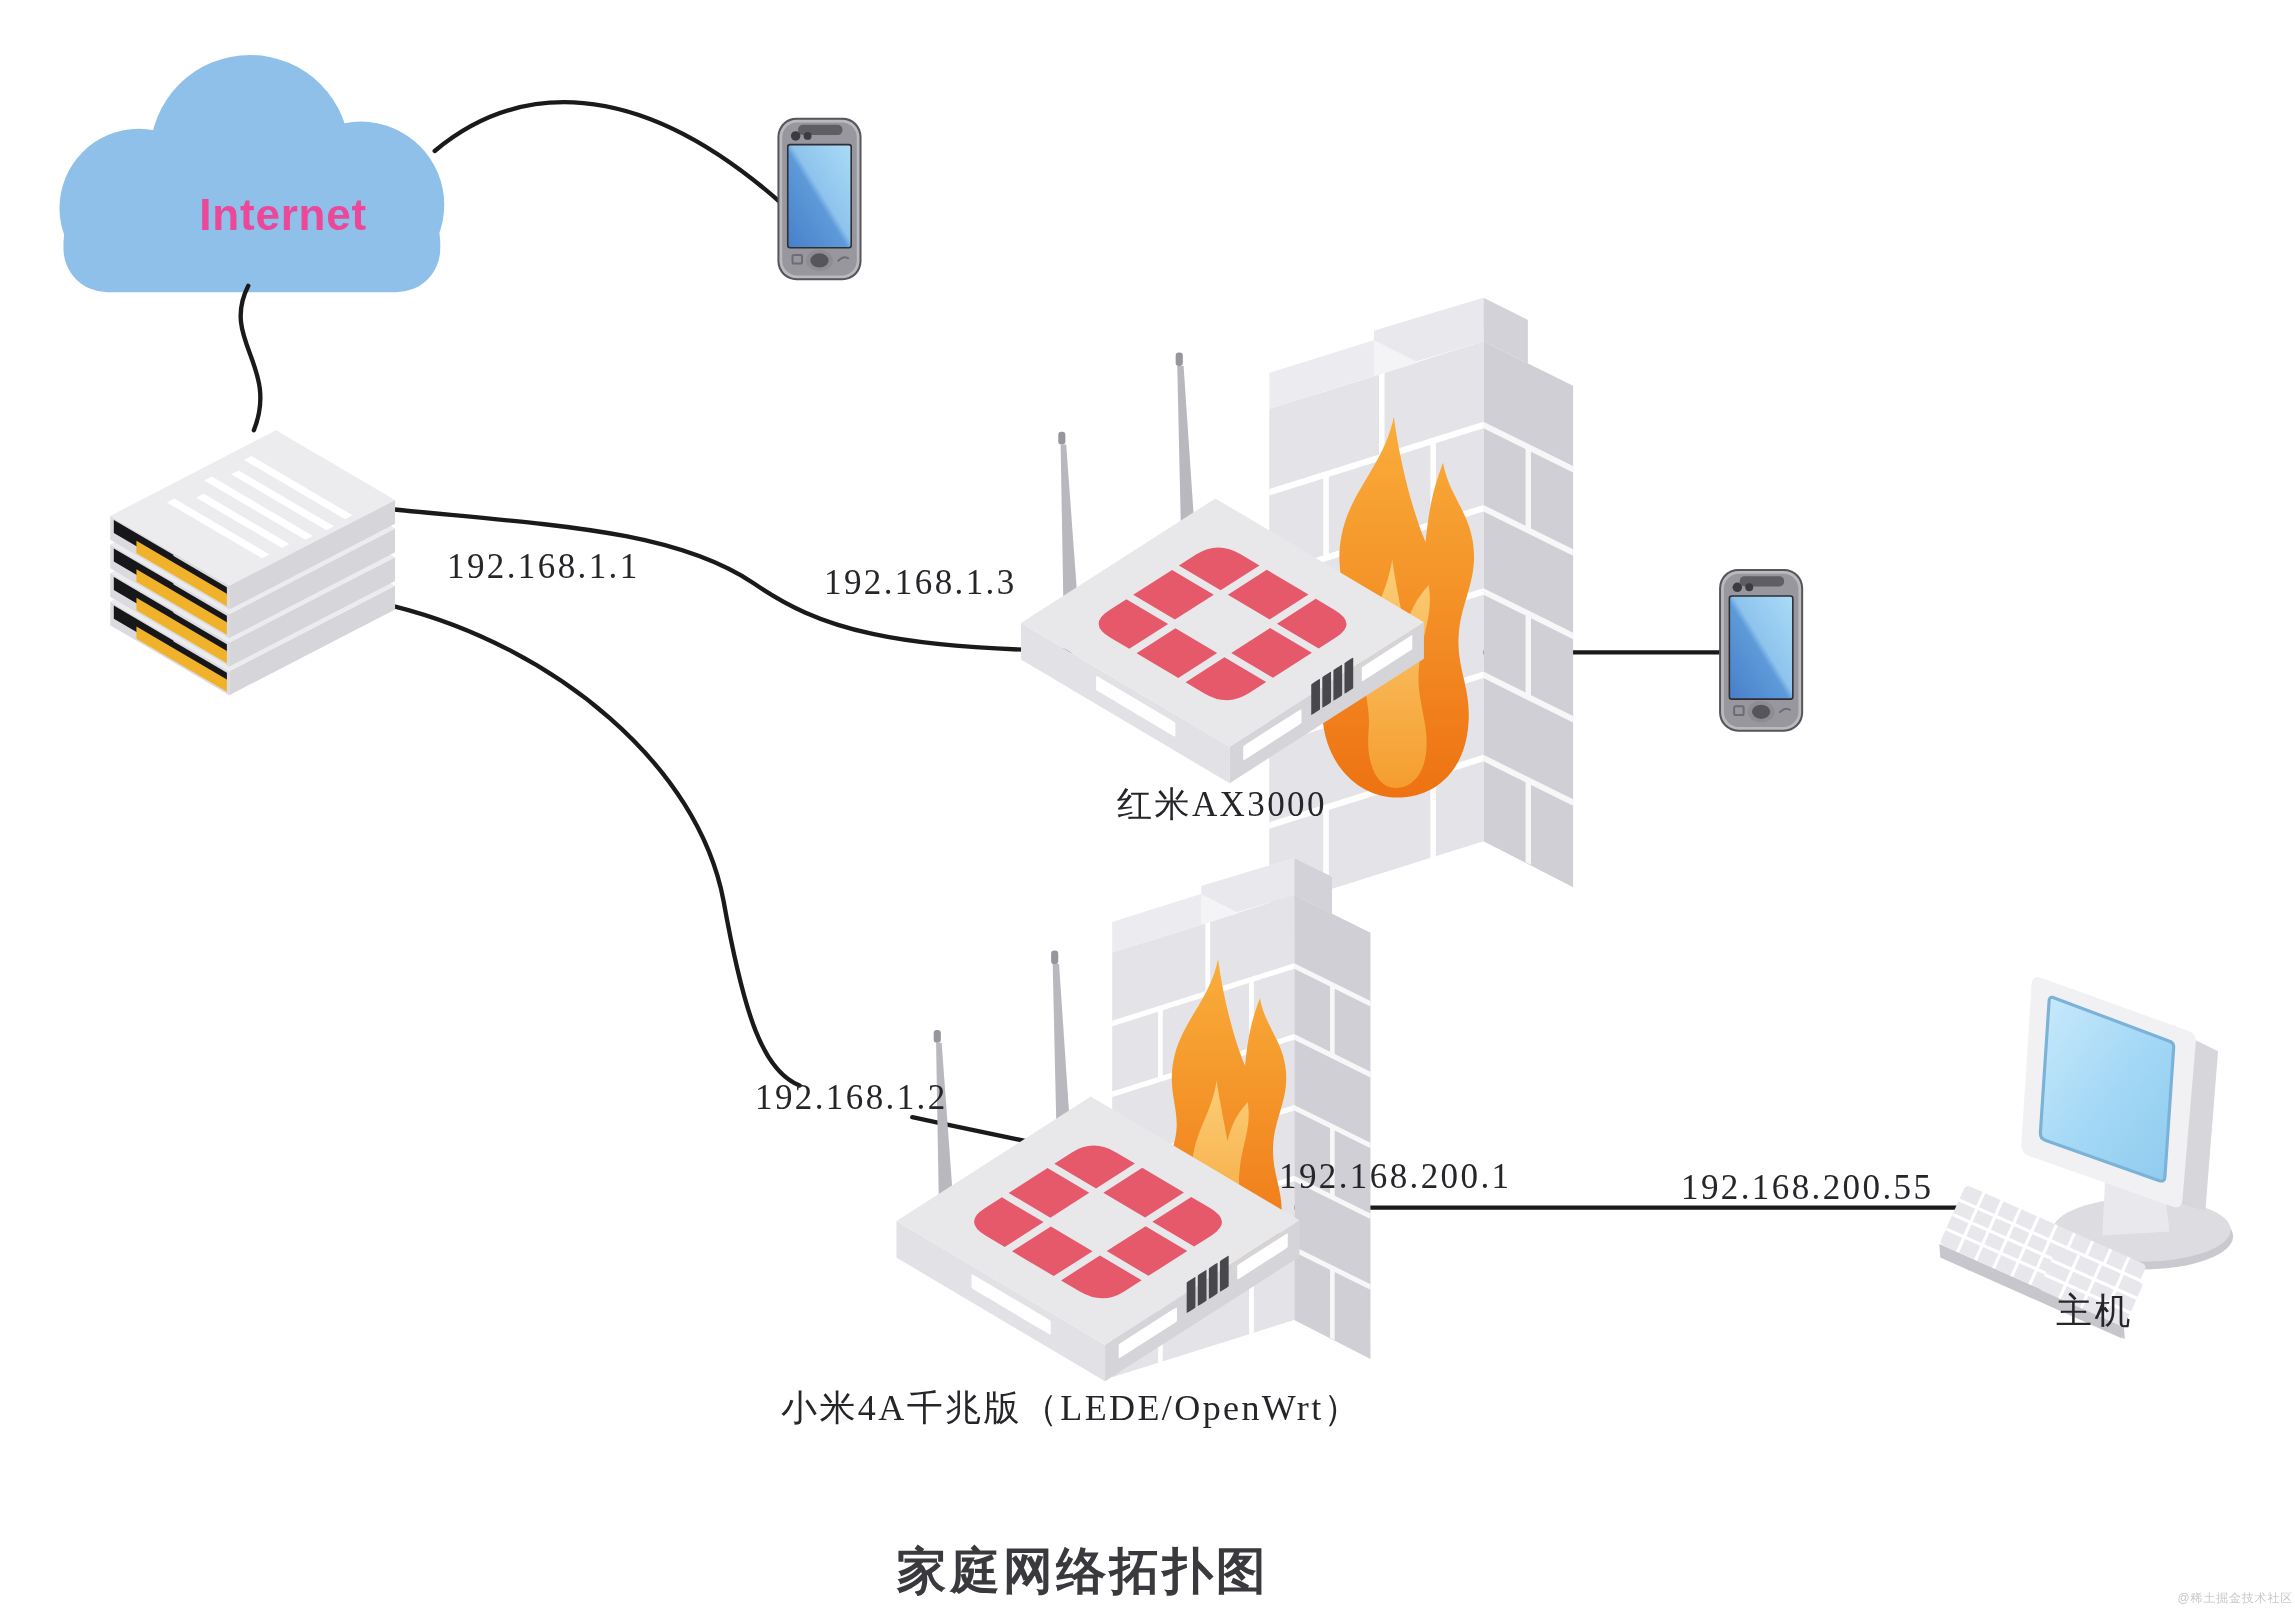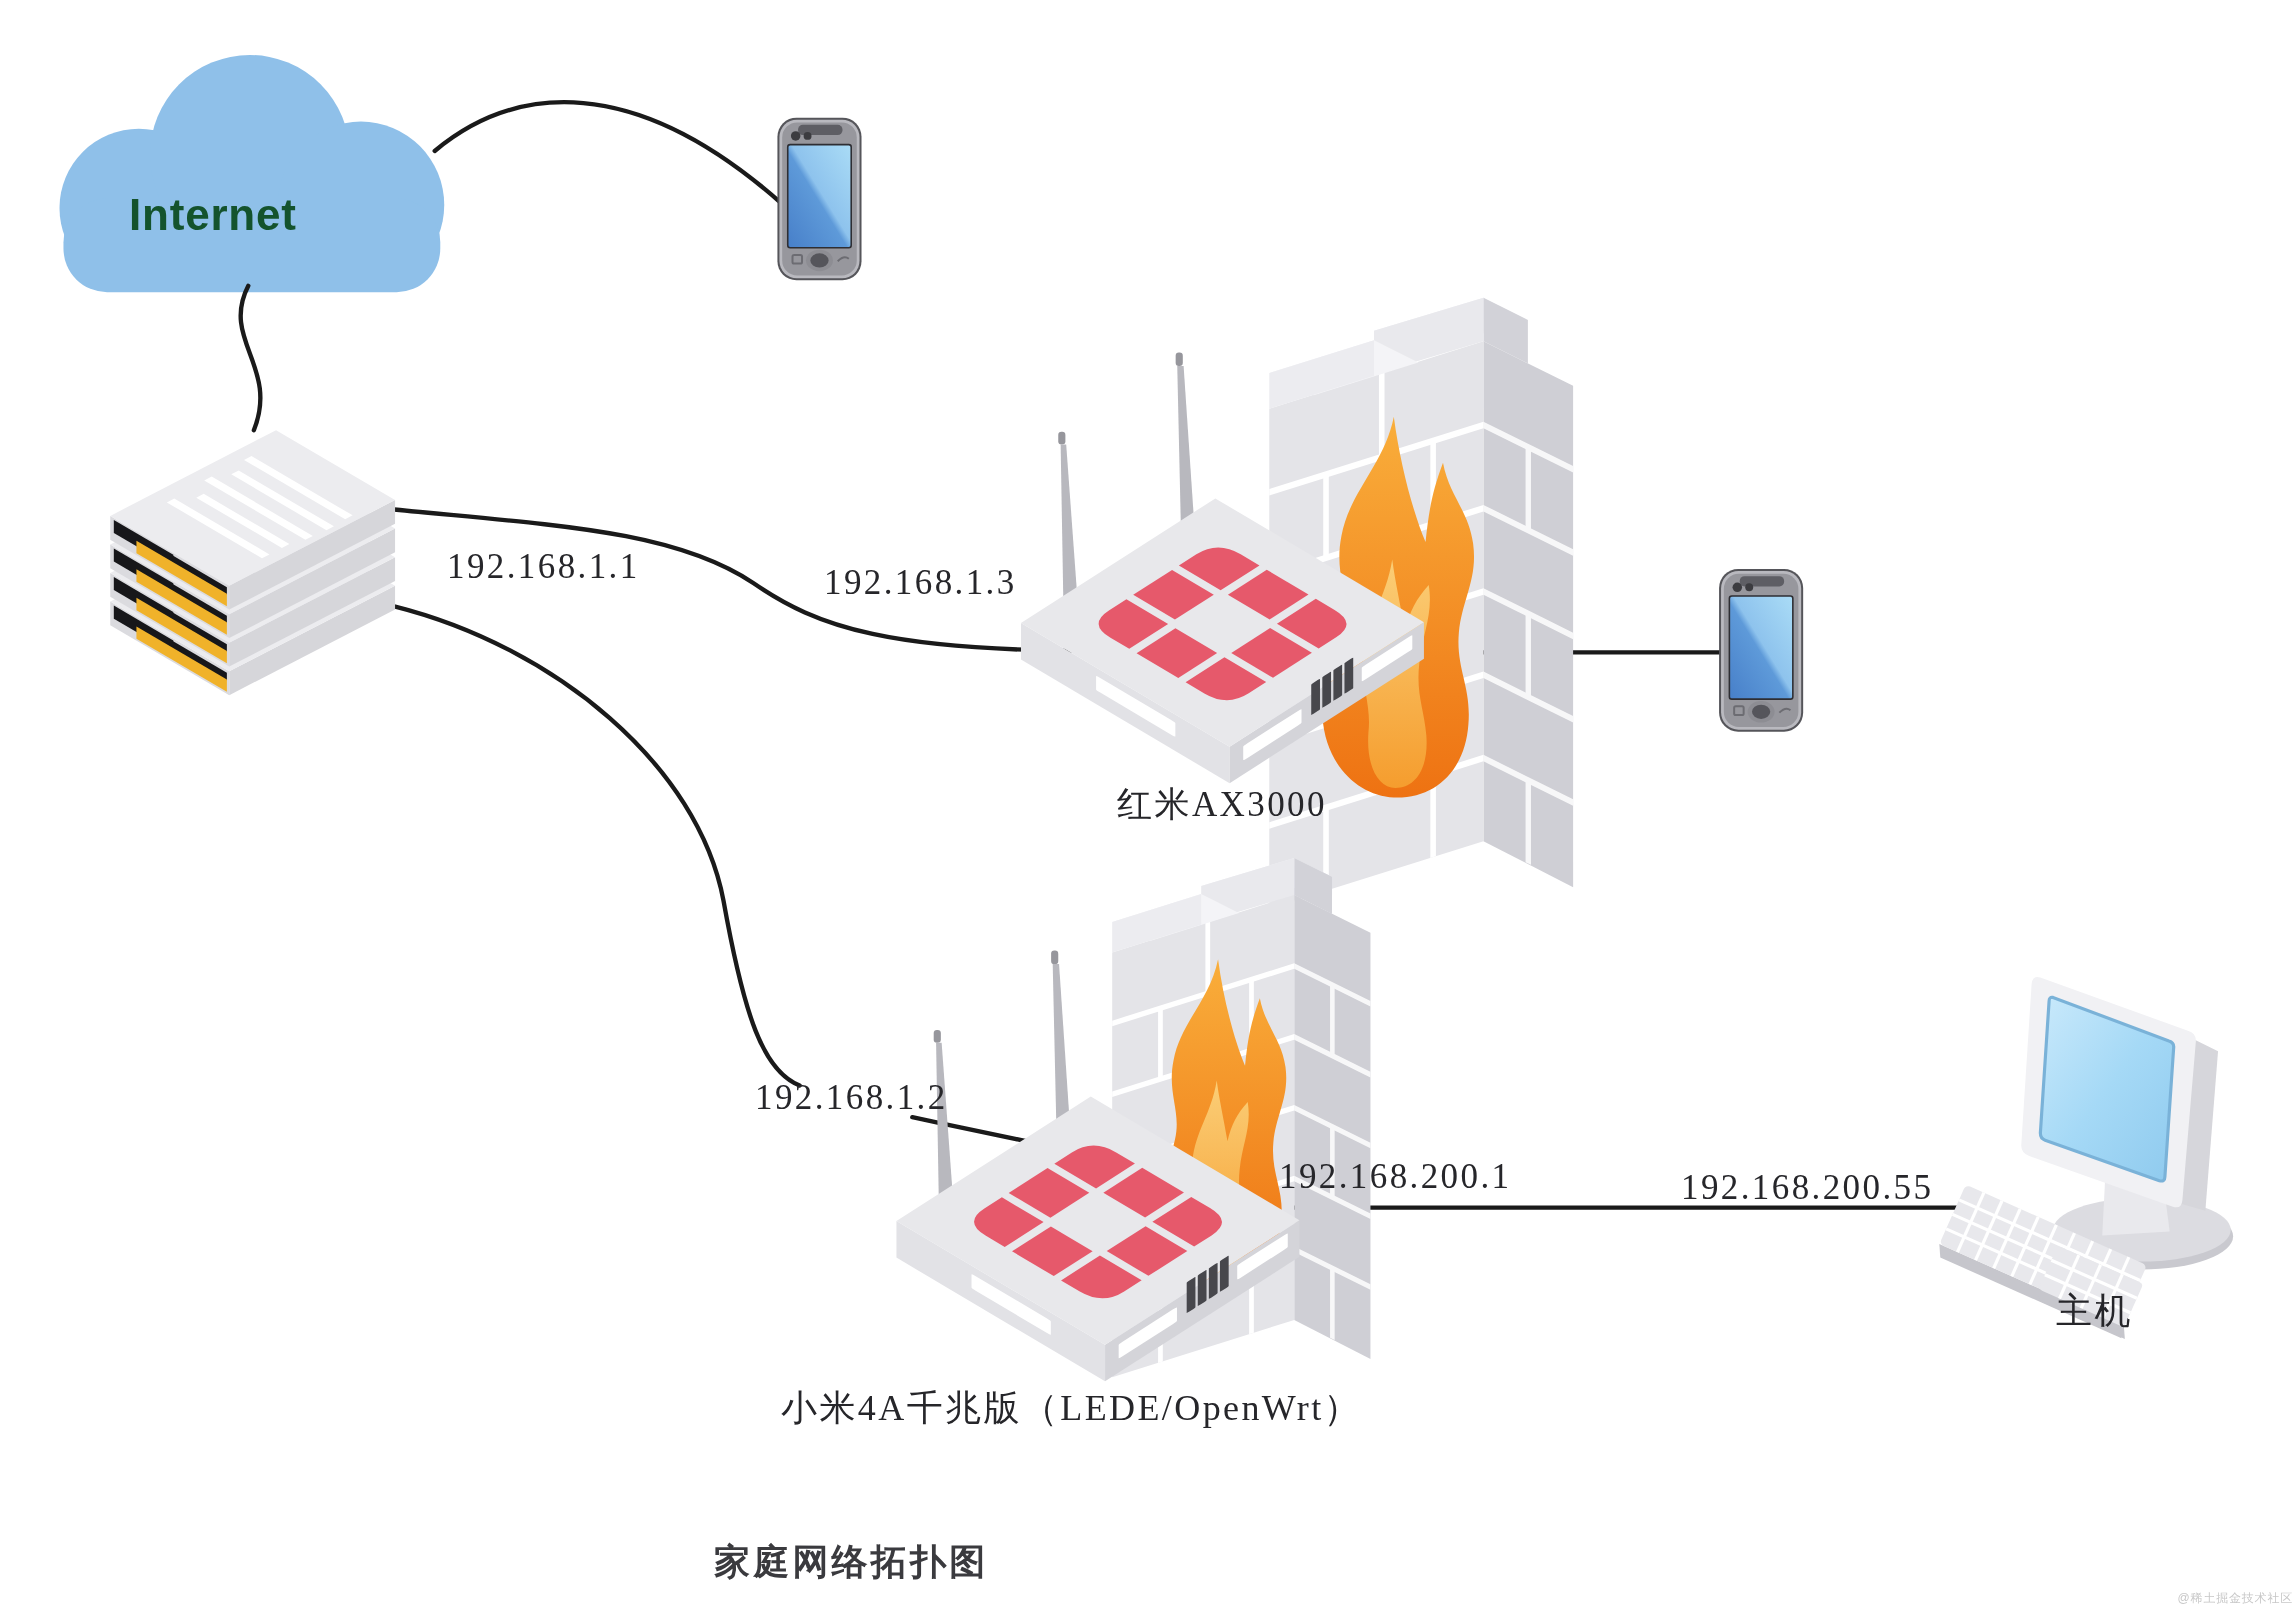--- a/index.html
+++ b/index.html
@@ -1,34 +1,34 @@
 <!DOCTYPE html>
 <html style="font-size:12.7px"><head>
 <meta charset="utf-8">
 <style>
   html,body{margin:0;padding:0;background:#ffffff;}
   #canvas{position:relative;width:2295px;height:1618px;background:#ffffff;overflow:hidden;
           font-family:"Liberation Serif","DejaVu Serif",serif;}
   #scene{position:absolute;left:0;top:0;}
   .lbl{position:absolute;color:#26262a;font-size:35px;letter-spacing:2.4px;white-space:nowrap;}
   .lbl.center{text-align:center;}
-  #internet-label{position:absolute;left:129px;top:190px;width:238px;text-align:left;
-      color:#14532d;font-size:44px;font-weight:bold;letter-spacing:0.8px;
+  #internet-label{position:absolute;left:129px;top:190px;width:238px;text-align:right;
+      color:#ec4899;font-size:44px;font-weight:bold;letter-spacing:0.8px;
       font-family:"Liberation Sans","DejaVu Sans",sans-serif;}
   #modem-label{left:87px;top:709px;width:333px;}
   #router1-label{left:1087px;top:781px;width:270px;}
   #router2-label{left:738px;top:1384px;width:667px;font-size:36px;}
   #host-label{left:2015px;top:1287px;width:159px;font-size:36px;}
   #ip-modem{left:427px;top:547px;margin-left:20px;}
   #ip-redmi{left:824px;top:563px;}
   #ip-xiaomi-wan{left:755px;top:1078px;}
   #ip-xiaomi-lan{left:1279px;top:1157px;text-align:right;}
   #ip-host{left:1681px;top:1168px;text-align:right;}
-  #diagram-title{position:absolute;left:714px;top:1538px;width:555px;text-align:left;
-      color:#3a3a3e;font-size:36px;font-weight:700;letter-spacing:3.2px;
+  #diagram-title{position:absolute;left:714px;top:1538px;width:555px;text-align:right;
+      color:#3a3a3e;font-size:50px;font-weight:700;letter-spacing:3.2px;
       font-family:"Liberation Sans","DejaVu Sans",sans-serif;}
   #watermark{position:absolute;left:2047px;top:1590px;width:246px;text-align:right;
       color:#c8c8c8;font-size:12px;letter-spacing:0.8px;
       font-family:"Liberation Sans","DejaVu Sans",sans-serif;}
 </style>
 </head>
 <body>
 
 <div id="canvas">
 

